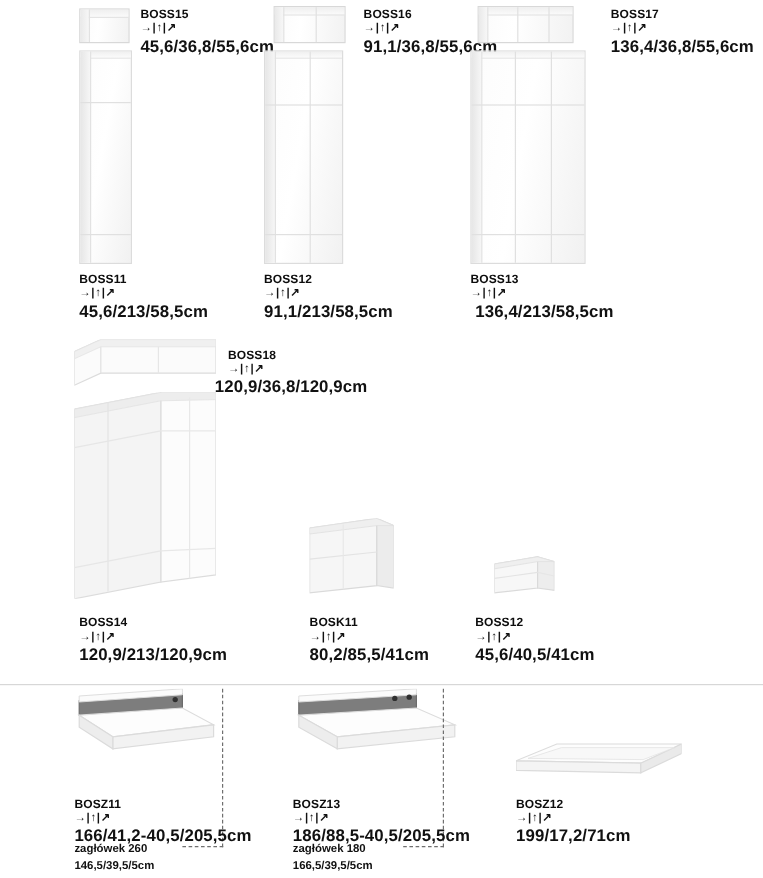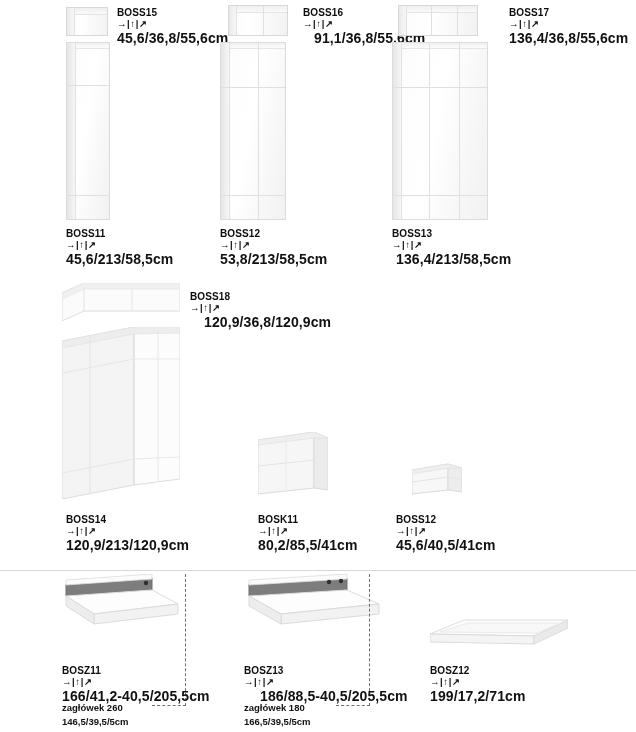--- a/index.html
+++ b/index.html
@@ -140,21 +140,21 @@
 
   <div class="fig" style="left:228px; top:2px; width:60px; height:36px;">
     <div class="wallbox" style="left:0; top:3px; width:60px; height:31px;">
       <div class="top"></div>
       <div class="side"></div>
       <div class="divline" style="left:34px;"></div>
     </div>
   </div>
   <div class="label code" style="left:303px; top:6px;">BOSS16</div>
   <div class="label dims-icons" style="left:303px; top:18px;">→|↑|↗</div>
-  <div class="label dims" style="left:314px; top:29px;">91,1/36,8/55,6cm</div>
+  <div class="label dims" style="left:303px; top:29px;">91,1/36,8/55,6cm</div>
 
   <div class="fig" style="left:398px; top:2px; width:80px; height:36px;">
     <div class="wallbox" style="left:0; top:3px; width:80px; height:31px;">
       <div class="top"></div>
       <div class="side"></div>
       <div class="divline" style="left:32px;"></div>
       <div class="divline" style="left:58px;"></div>
     </div>
   </div>
   <div class="label code" style="left:509px; top:6px;">BOSS17</div>
@@ -177,21 +177,21 @@
     <div class="tall" style="left:0; top:0; width:66px; height:178px;">
       <div class="cap"></div>
       <div class="lside"></div>
       <div class="divline" style="left:37px;"></div>
       <div class="hline" style="top:44px;"></div>
       <div class="hline" style="top:152px;"></div>
     </div>
   </div>
   <div class="label code" style="left:220px; top:227px;">BOSS12</div>
   <div class="label dims-icons" style="left:220px; top:239px;">→|↑|↗</div>
-  <div class="label dims" style="left:220px; top:250px;">53,8/213/58,5cm</div>
+  <div class="label dims" style="left:220px; top:250px;">91,1/213/58,5cm</div>
 
   <div class="fig" style="left:392px; top:42px; width:96px; height:178px;">
     <div class="tall" style="left:0; top:0; width:96px; height:178px;">
       <div class="cap"></div>
       <div class="lside"></div>
       <div class="divline" style="left:36px;"></div>
       <div class="divline" style="left:66px;"></div>
       <div class="hline" style="top:44px;"></div>
       <div class="hline" style="top:152px;"></div>
     </div>
@@ -203,21 +203,21 @@
   <div class="fig" style="left:62px; top:283px; width:118px; height:40px;">
     <svg width="118" height="40" viewBox="0 0 118 40">
       <polygon points="0,10 22,0 118,0 118,28 22,28 0,38" fill="#fbfbfb" stroke="#dcdcdc" stroke-width="1"></polygon>
       <polygon points="0,10 22,0 118,0 118,6 22,6 0,16" fill="#f0f0f0" stroke="#e4e4e4" stroke-width="0.7"></polygon>
       <line x1="22" y1="6" x2="22" y2="28" stroke="#e2e2e2" stroke-width="1"></line>
       <line x1="70" y1="6" x2="70" y2="28" stroke="#e6e6e6" stroke-width="1"></line>
     </svg>
   </div>
   <div class="label code" style="left:190px; top:290px;text-align:right;">BOSS18</div>
   <div class="label dims-icons" style="left:190px; top:302px;">→|↑|↗</div>
-  <div class="label dims" style="left:204px; top:313px;text-align:center;">120,9/36,8/120,9cm</div>
+  <div class="label dims" style="left:179px; top:313px;text-align:center;">120,9/36,8/120,9cm</div>
 
   <div class="fig" style="left:62px; top:327px; width:118px; height:172px;">
     <svg width="118" height="172" viewBox="0 0 118 172">
       <polygon points="0,14 72,0 72,158 0,172" fill="#f4f4f4" stroke="#dcdcdc" stroke-width="1"></polygon>
       <polygon points="72,0 118,0 118,152 72,158" fill="#fcfcfc" stroke="#dcdcdc" stroke-width="1"></polygon>
       <polygon points="0,14 72,0 118,0 118,6 72,7 0,21" fill="#ededed" stroke="#e2e2e2" stroke-width="0.7"></polygon>
       <line x1="28" y1="8" x2="28" y2="166" stroke="#e3e3e3" stroke-width="1"></line>
       <line x1="72" y1="7" x2="72" y2="158" stroke="#e0e0e0" stroke-width="1"></line>
       <line x1="96" y1="4" x2="96" y2="155" stroke="#e8e8e8" stroke-width="1"></line>
       <line x1="0" y1="46" x2="72" y2="32" stroke="#e6e6e6" stroke-width="1"></line>
@@ -282,21 +282,21 @@
       <polygon points="6,22 104,16 136,30 38,40" fill="#fdfdfd" stroke="#dcdcdc" stroke-width="1"></polygon>
       <polygon points="38,40 136,30 136,40 38,50" fill="#f2f2f2" stroke="#dbdbdb" stroke-width="1"></polygon>
       <polygon points="6,22 38,40 38,50 6,32" fill="#ededed" stroke="#dbdbdb" stroke-width="1"></polygon>
       <circle cx="86" cy="8" r="2.2" fill="#2f2f2f"></circle>
       <circle cx="98" cy="7" r="2.2" fill="#2f2f2f"></circle>
     </svg>
   </div>
   <div class="dashed-box" style="left:336px; top:574px; width:34px; height:132px; border-left:none; border-top:none;"></div>
   <div class="label code" style="left:244px; top:664px;">BOSZ13</div>
   <div class="label dims-icons" style="left:244px; top:676px;">→|↑|↗</div>
-  <div class="label dims" style="left:260px; top:687px;">186/88,5-40,5/205,5cm</div>
+  <div class="label dims" style="left:244px; top:687px;">186/88,5-40,5/205,5cm</div>
   <div class="label sub" style="left:244px; top:702px;">zagłówek 180</div>
   <div class="label sub" style="left:244px; top:716px;">166,5/39,5/5cm</div>
 
   <div class="fig" style="left:430px; top:618px; width:138px; height:34px;">
     <svg width="138" height="34" viewBox="0 0 138 34">
       <polygon points="0,16 34,2 138,2 104,18" fill="#fdfdfd" stroke="#dcdcdc" stroke-width="1"></polygon>
       <polygon points="0,16 104,18 104,26 0,24" fill="#f4f4f4" stroke="#dbdbdb" stroke-width="1"></polygon>
       <polygon points="104,18 138,2 138,10 104,26" fill="#eaeaea" stroke="#dbdbdb" stroke-width="1"></polygon>
       <polygon points="10,14 38,5 132,5 106,15" fill="#f8f8f8" stroke="#e3e3e3" stroke-width="0.7"></polygon>
     </svg>

